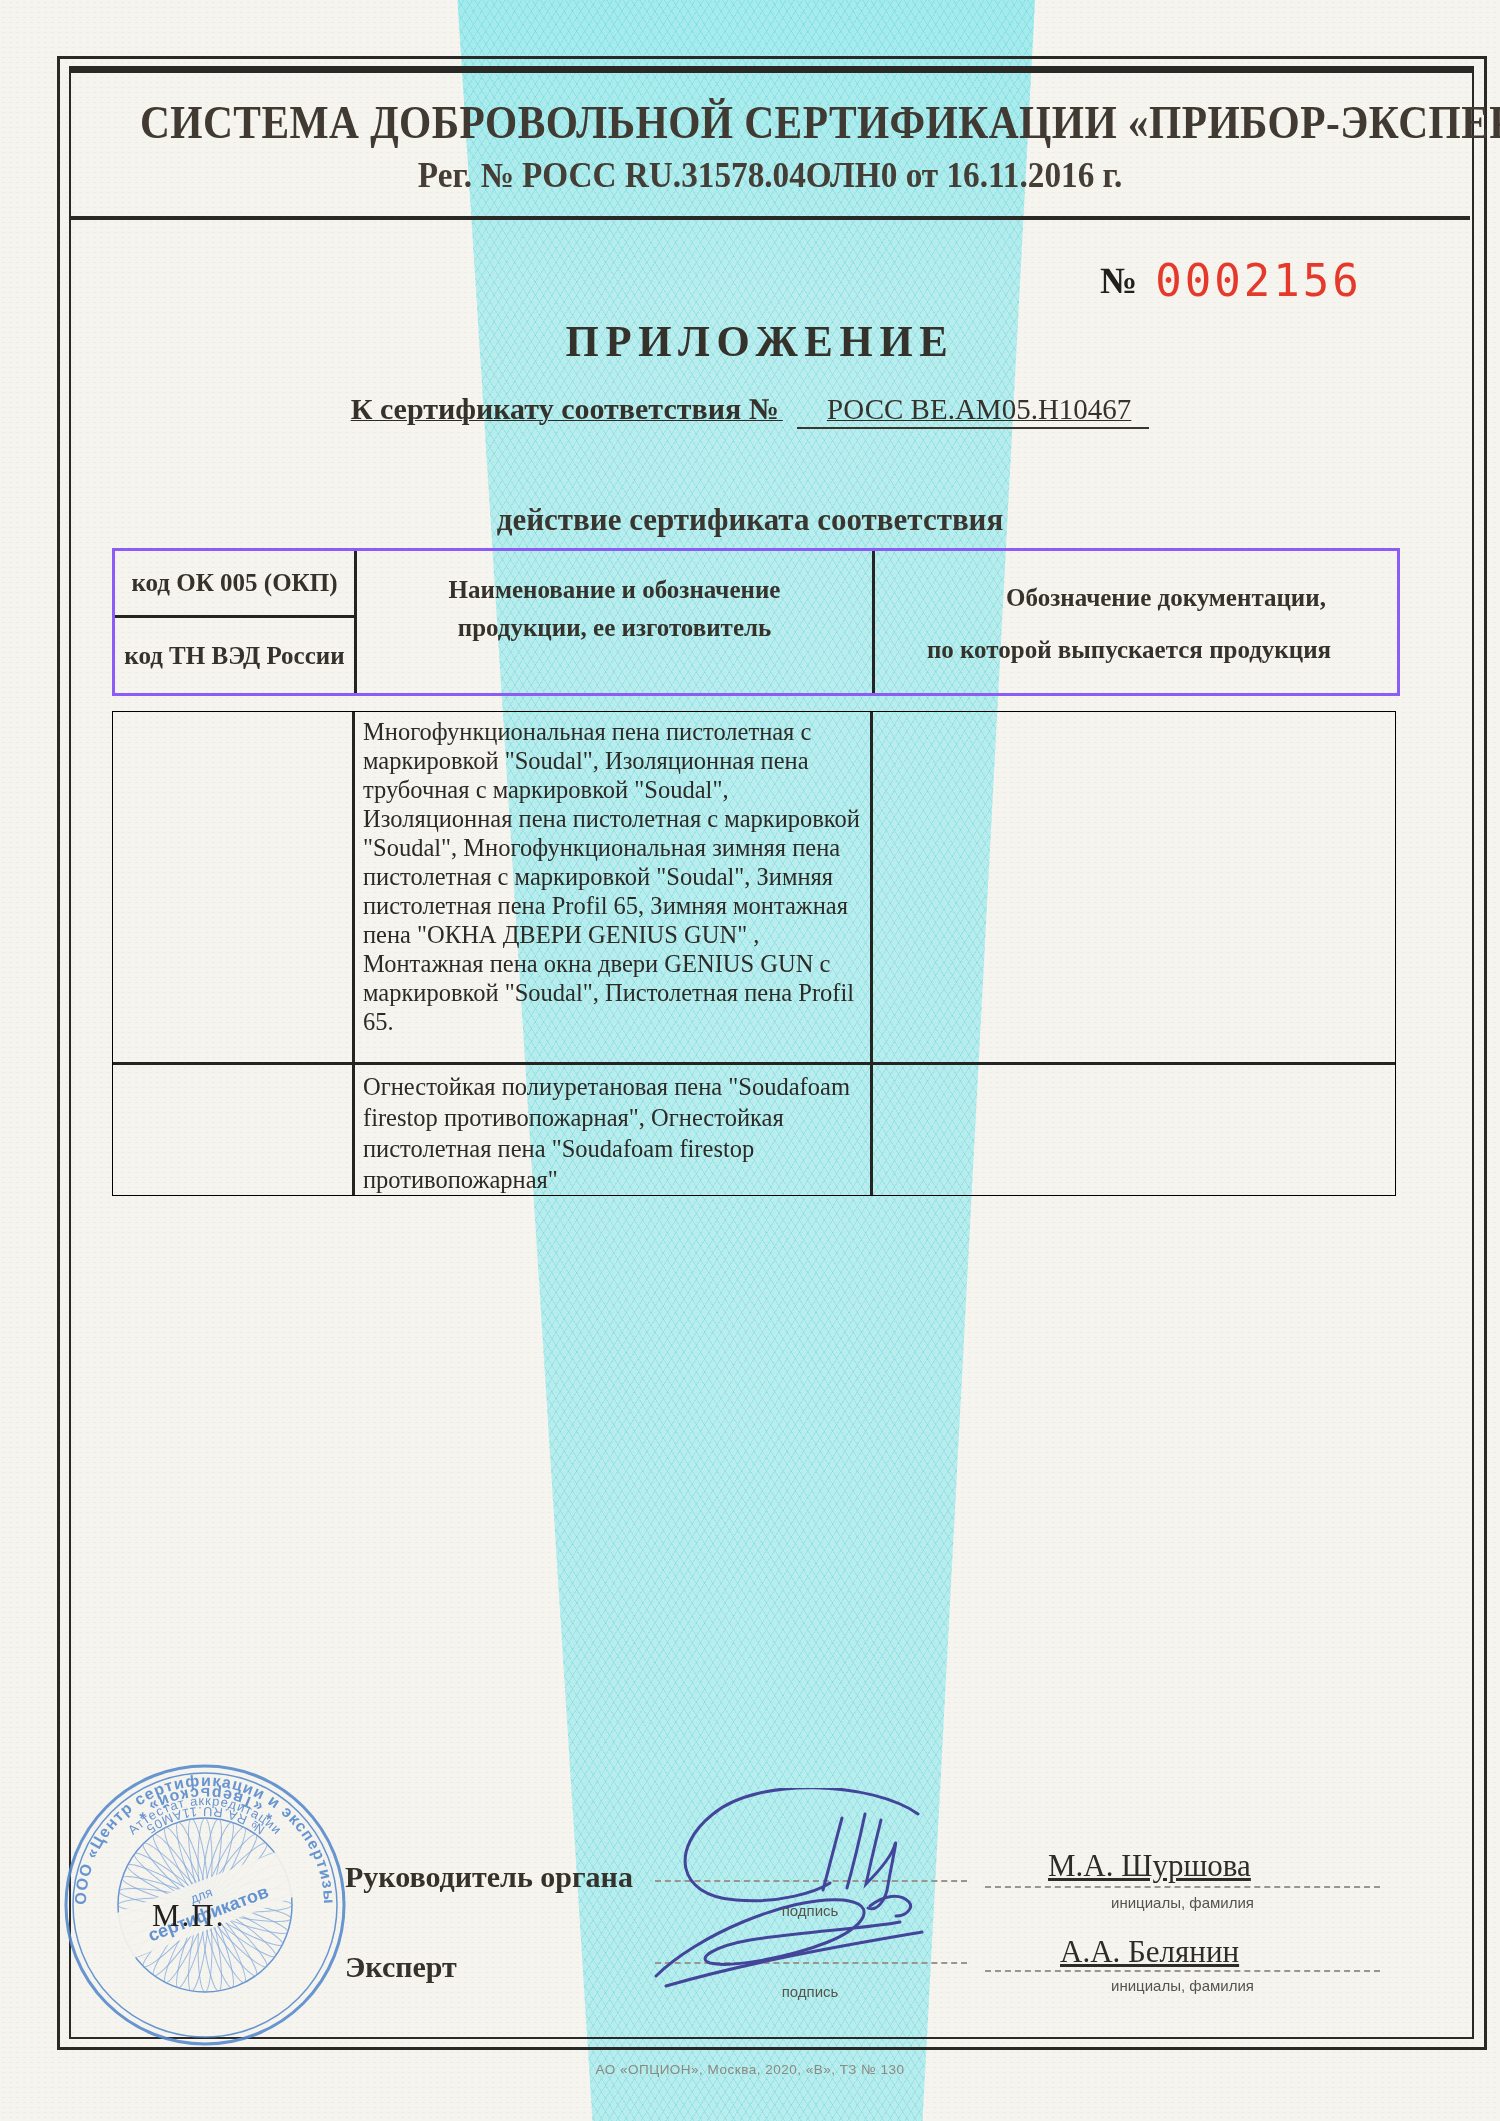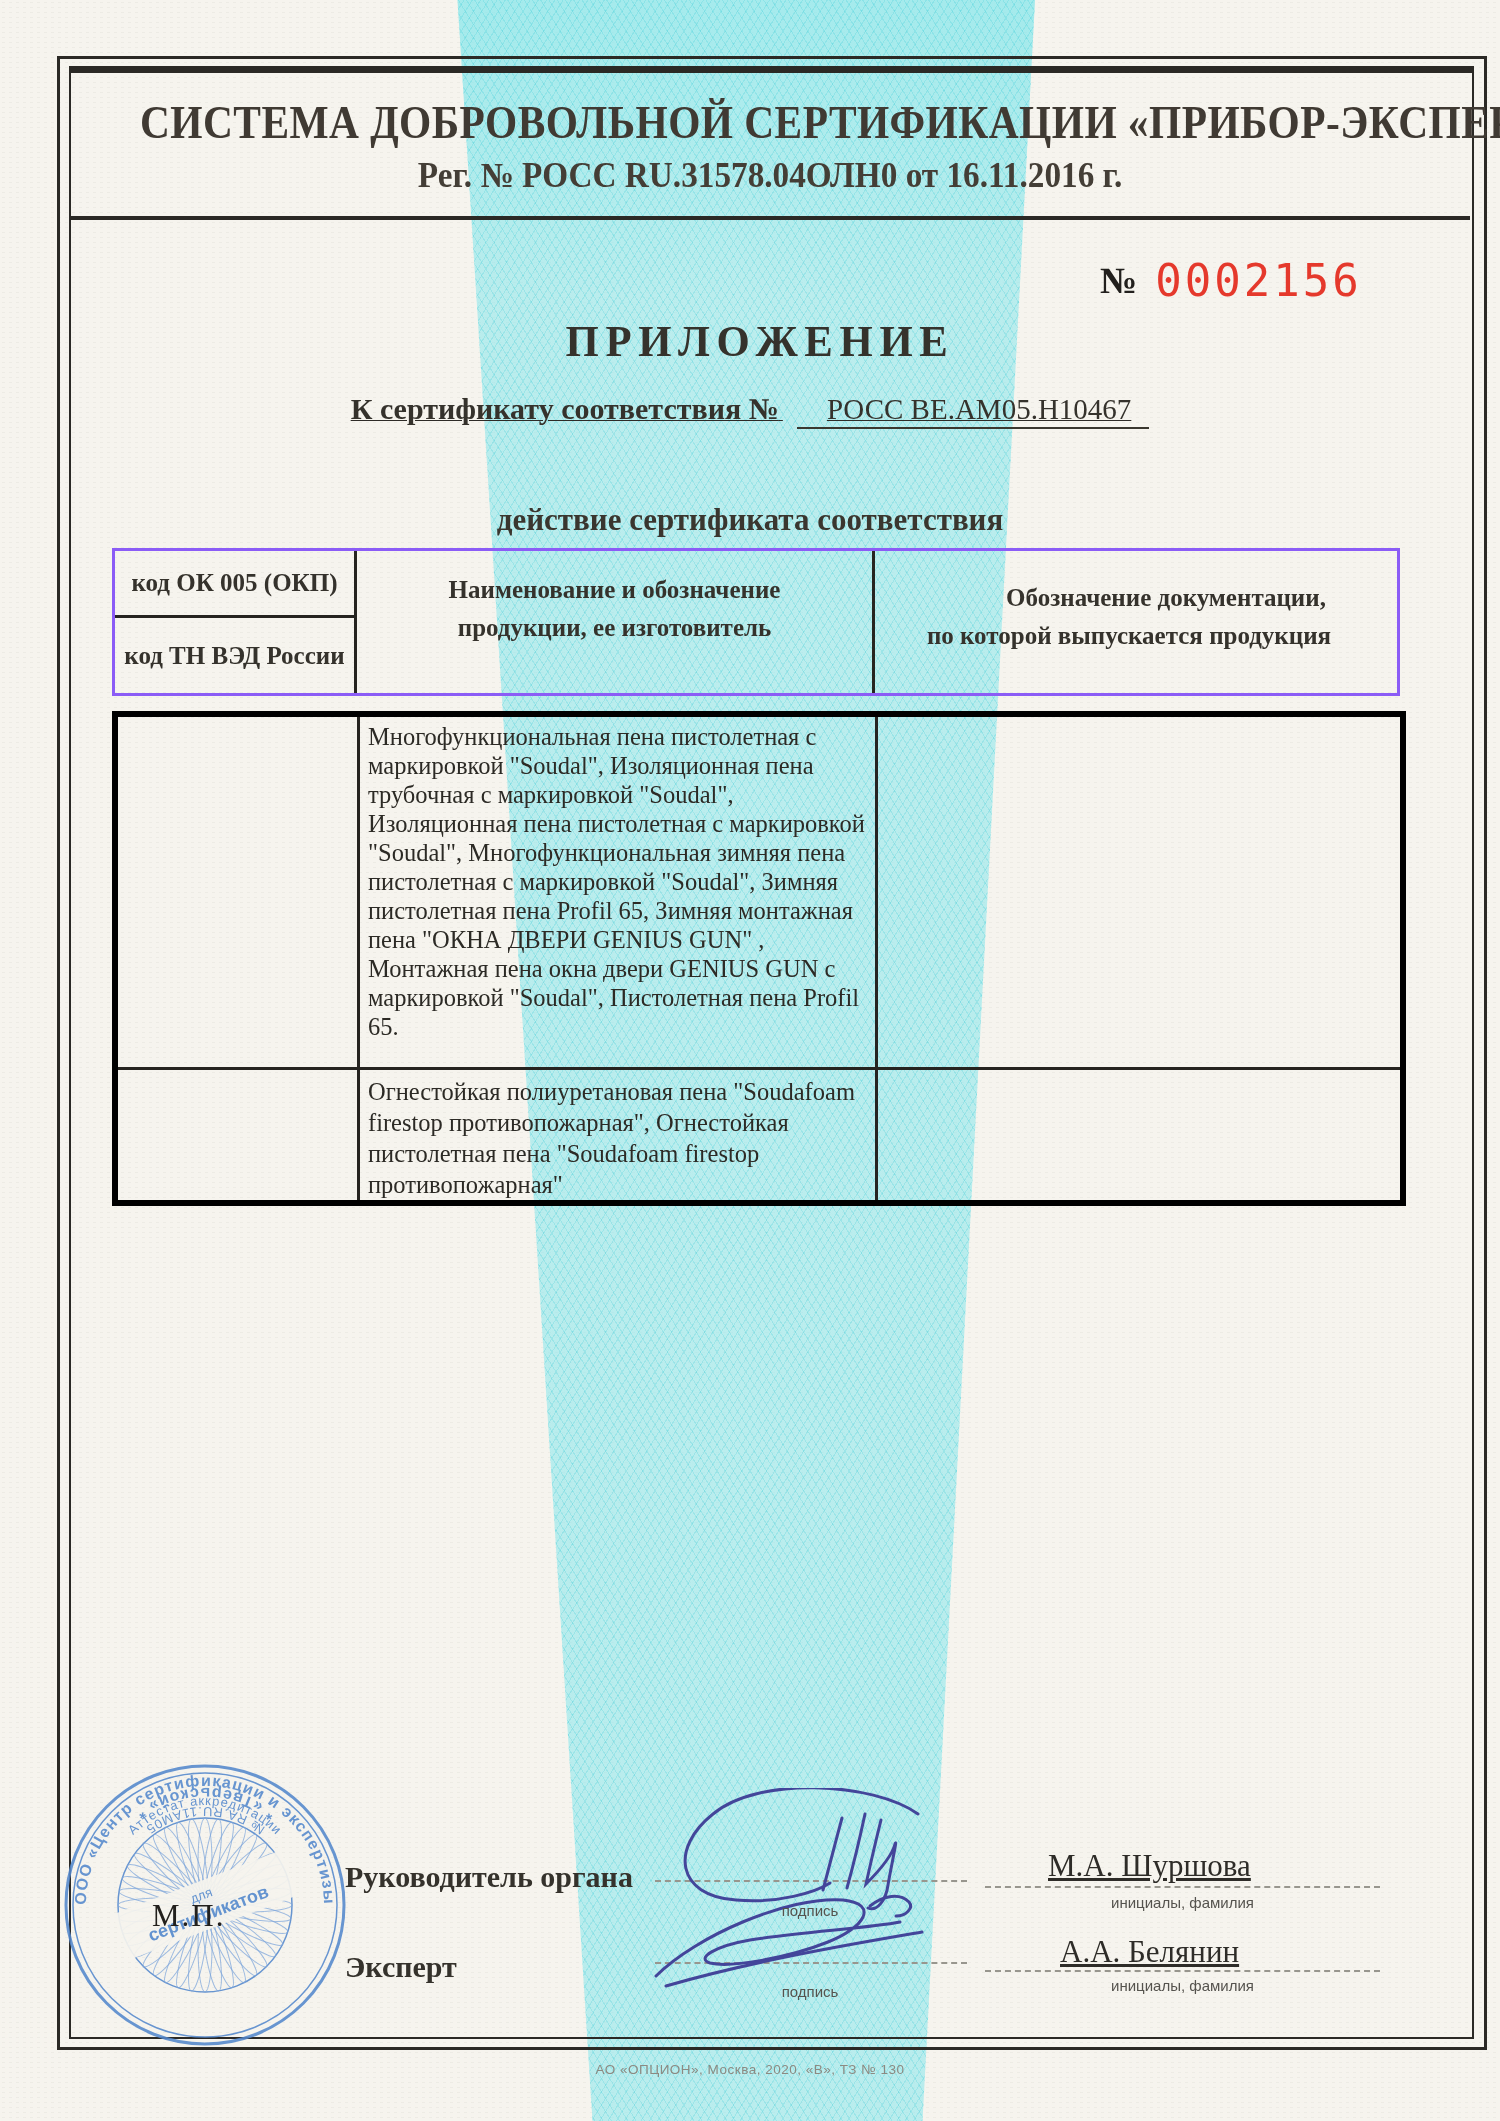--- a/index.html
+++ b/index.html
@@ -33,21 +33,21 @@
   .formno .digits{font-family:"DejaVu Sans Mono", monospace;font-size:44px;letter-spacing:3px;vertical-align:middle;margin-left:14px;}
   .title{left:70px;top:315px;width:1380px;text-align:center;font-weight:bold;font-size:45px;letter-spacing:7px;
          color:#35322c;transform:scaleX(.95);z-index:3;}
   .certline{left:0;top:392px;width:1500px;text-align:center;z-index:3;white-space:nowrap;text-decoration:underline;}
   .certline .lbl{font-weight:bold;font-size:30px;color:#35322c;}
   .certline .val{font-size:29px;color:#35322c;border-bottom:2px solid #3a372f;padding:0 18px 2px 30px;margin-left:14px;}
   .sub1{left:60px;top:458px;width:1380px;text-align:center;font-weight:bold;font-size:31px;color:#3a362f;z-index:3;}
   .sub2{left:60px;top:502px;width:1380px;text-align:center;font-weight:bold;font-size:31px;color:#3a362f;z-index:3;}
   
   .thead{left:112px;top:548px;width:1282px;height:142px;border:3px solid #8b5cf6;z-index:3;}
-  .tbody{left:112px;top:711px;width:1282px;height:483px;border:6px solid #000000;z-index:3;}
+  .tbody{left:112px;top:711px;width:1282px;height:483px;border:1px solid #000000;z-index:3;}
   .vline{position:absolute;top:0;bottom:0;width:3px;background:#262420;}
   .hline{position:absolute;height:3px;background:#262420;}
   .cell{position:absolute;font-weight:bold;font-size:25px;color:#35322c;text-align:center;line-height:34px;}
   .bodytext{position:absolute;font-size:24.5px;color:#2c2a25;line-height:29px;}
   
   .role{font-weight:bold;font-size:30px;color:#35322c;z-index:3;white-space:nowrap;}
   .sigline{border-bottom:2px dashed #98968e;z-index:3;}
   .caption{font-family:"Liberation Sans", sans-serif;font-size:15px;color:#55534e;text-align:center;z-index:5;}
   .persname{font-size:31px;color:#2e2c28;z-index:3;white-space:nowrap;text-decoration:underline;}
   .mp{left:152px;top:1898px;font-size:31px;color:#22201d;z-index:5;letter-spacing:2px;}
@@ -86,21 +86,21 @@
 
   <div class="abs thead">
     <div class="vline" style="left:239px"></div>
     <div class="vline" style="left:757px"></div>
     <div class="hline" style="left:0;width:239px;top:64px"></div>
     <div class="cell" style="left:0;top:15px;width:239px">код ОК 005 (ОКП)</div>
     <div class="cell" style="left:0;top:88px;width:239px">код ТН ВЭД России</div>
     <div class="cell" style="left:242px;top:22px;width:515px">Наименование и обозначение</div>
     <div class="cell" style="left:242px;top:60px;width:515px">продукции, ее изготовитель</div>
     <div class="cell" style="left:760px;top:30px;width:582px">Обозначение документации,</div>
-    <div class="cell" style="left:760px;top:68px;width:508px">по которой выпускается продукция</div>
+    <div class="cell" style="left:760px;top:82px;width:508px">по которой выпускается продукция</div>
   </div>
 
   <div class="abs tbody">
     <div class="vline" style="left:239px"></div>
     <div class="vline" style="left:757px"></div>
     <div class="hline" style="left:0;width:1282px;top:350px"></div>
 
     <div class="bodytext" style="left:10px;top:6px;width:220px"></div>
     <div class="bodytext" style="left:250px;top:5px;width:498px">Многофункциональная пена пистолетная с маркировкой "Soudal", Изоляционная пена трубочная с маркировкой "Soudal", Изоляционная пена пистолетная с маркировкой "Soudal", Многофункциональная зимняя пена пистолетная с маркировкой "Soudal", Зимняя пистолетная пена Profil 65, Зимняя монтажная пена "ОКНА ДВЕРИ GENIUS GUN" , Монтажная пена окна двери GENIUS GUN с маркировкой "Soudal", Пистолетная пена Profil 65.</div>
     <div class="bodytext" style="left:768px;top:6px;width:500px"></div>

